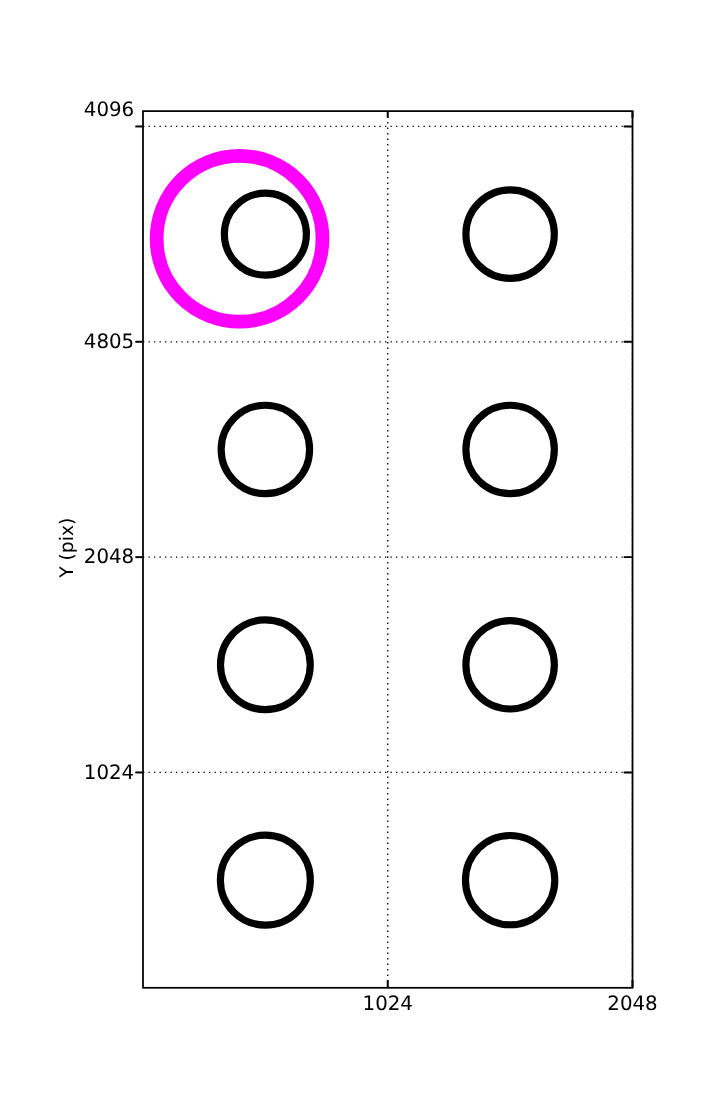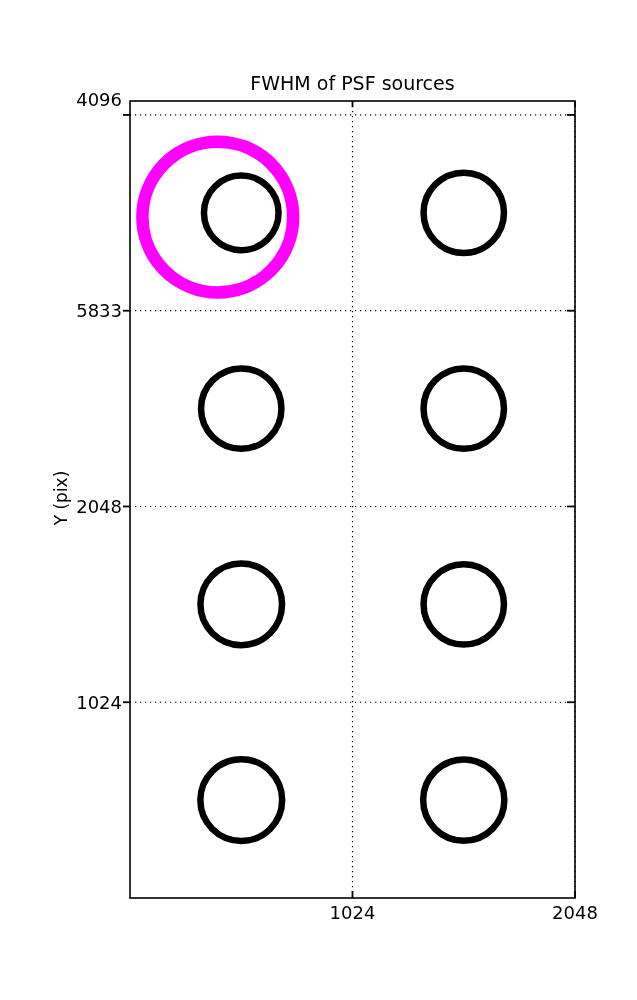--- a/index.html
+++ b/index.html
@@ -87,23 +87,22 @@
       <line x1="123" y1="310.71671863756296" x2="130" y2="310.71671863756296" stroke="#000000" stroke-width="1.8"></line>
       <line x1="567" y1="310.71671863756296" x2="575" y2="310.71671863756296" stroke="#000000" stroke-width="1.8"></line>
       <line x1="123" y1="114.95562485008395" x2="130" y2="114.95562485008395" stroke="#000000" stroke-width="1.8"></line>
       <line x1="567" y1="114.95562485008395" x2="575" y2="114.95562485008395" stroke="#000000" stroke-width="1.8"></line>
       <line x1="352.5" y1="891" x2="352.5" y2="898" stroke="#000000" stroke-width="1.8"></line>
       <line x1="352.5" y1="101" x2="352.5" y2="107" stroke="#000000" stroke-width="1.8"></line>
       <line x1="575" y1="891" x2="575" y2="898" stroke="#000000" stroke-width="1.8"></line>
       <line x1="575" y1="101" x2="575" y2="107" stroke="#000000" stroke-width="1.8"></line>
       <rect x="130" y="101" width="445" height="797" fill="none" stroke="#000000" stroke-width="1.6"></rect>
     </svg>
-  <div class="chart-title">FWHM of PSF sources</div>
   <div class="y-label">Y (pix)</div>
   <div id="tick-labels">
       <div class="ytick-label" style="top: 691.739px;">1024</div>
       <div class="ytick-label" style="top: 495.978px;">2048</div>
-      <div class="ytick-label" style="top: 300.217px;">5833</div>
+      <div class="ytick-label" style="top: 300.217px;">4805</div>
       <div class="ytick-label" style="top: 89px;">4096</div>
       <div class="xtick-label" style="left: 307.5px; top: 902px;">1024</div>
       <div class="xtick-label" style="left: 530px; top: 902px;">2048</div>
     </div>
 </div>
 
 </body></html>

